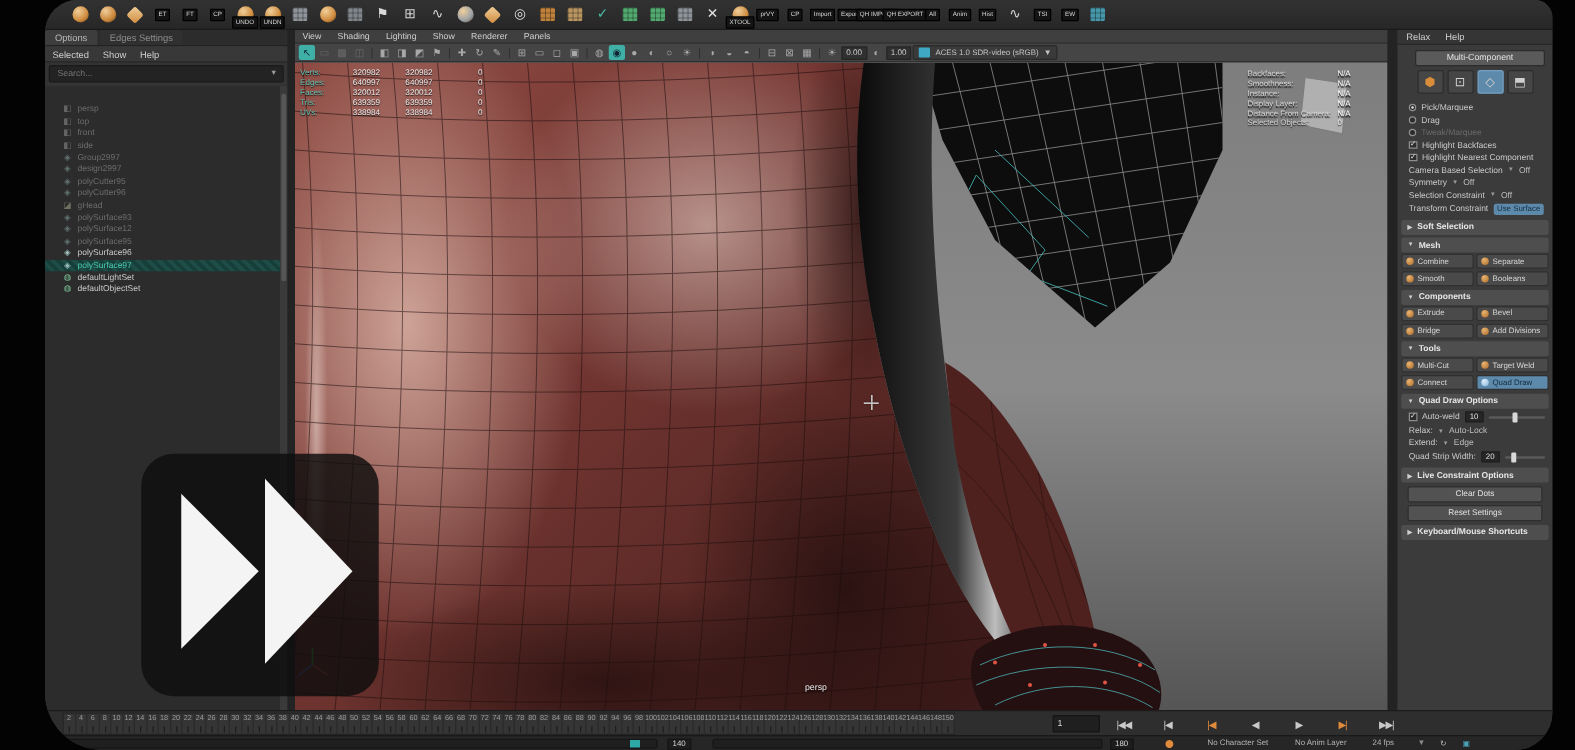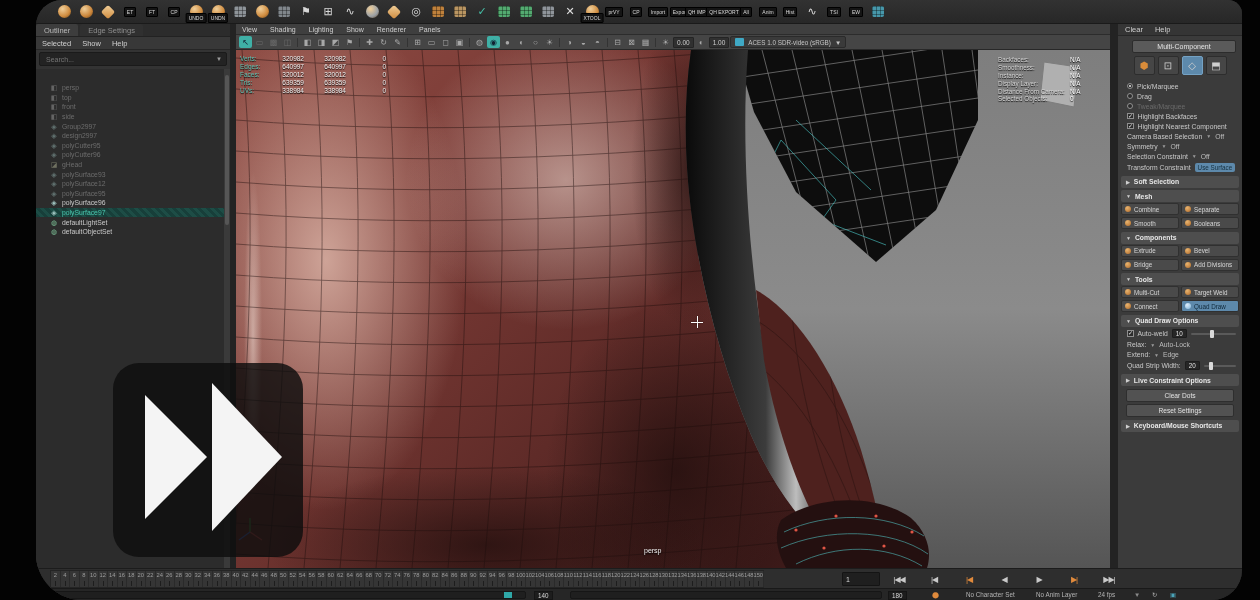--- a/index.html
+++ b/index.html
@@ -259,22 +259,22 @@
       <div class="shelf-btn">
         <span class="chiplbl">EW</span>
       </div>
       <div class="shelf-btn">
         <span class="meshsq" style="background-color: rgb(74, 163, 184);"></span>
       </div>
     </div>
 
   <div id="outliner" class="panel">
     <div class="tabsrow">
-        <span class="tab">Outliner</span>
-        <span class="tab inactive">Edge Settings</span>
+        <span class="tab">Options</span>
+        <span class="tab inactive">Edges Settings</span>
       </div>
     <div class="menurow" id="outliner-menus">
         <span class="menu-item">Selected</span>
         <span class="menu-item">Show</span>
         <span class="menu-item">Help</span>
       </div>
     <div id="outliner-search">
       <input placeholder="Search..." style="">
       <span class="chev">▼</span>
     </div>
@@ -618,21 +618,21 @@
         </div>
       <div id="persp-label">persp</div>
       <div id="crosshair"></div>
     </div>
   </div>
 
   <div class="splitter" style="left:1074px;width:8px;"></div>
 
   <div id="toolkit" class="panel">
     <div id="tk-menus">
-        <span class="menu-item">Clear</span>
+        <span class="menu-item">Relax</span>
         <span class="menu-item">Help</span>
       </div>
     <div id="tk-mode">Multi-Component</div>
     <div id="tk-modes">
         <span class="mode-ic" style="color: rgb(217, 140, 58);">⬢</span>
         <span class="mode-ic">⊡</span>
         <span class="mode-ic active">◇</span>
         <span class="mode-ic">⬒</span>
       </div>
     <div id="tk-radios">

